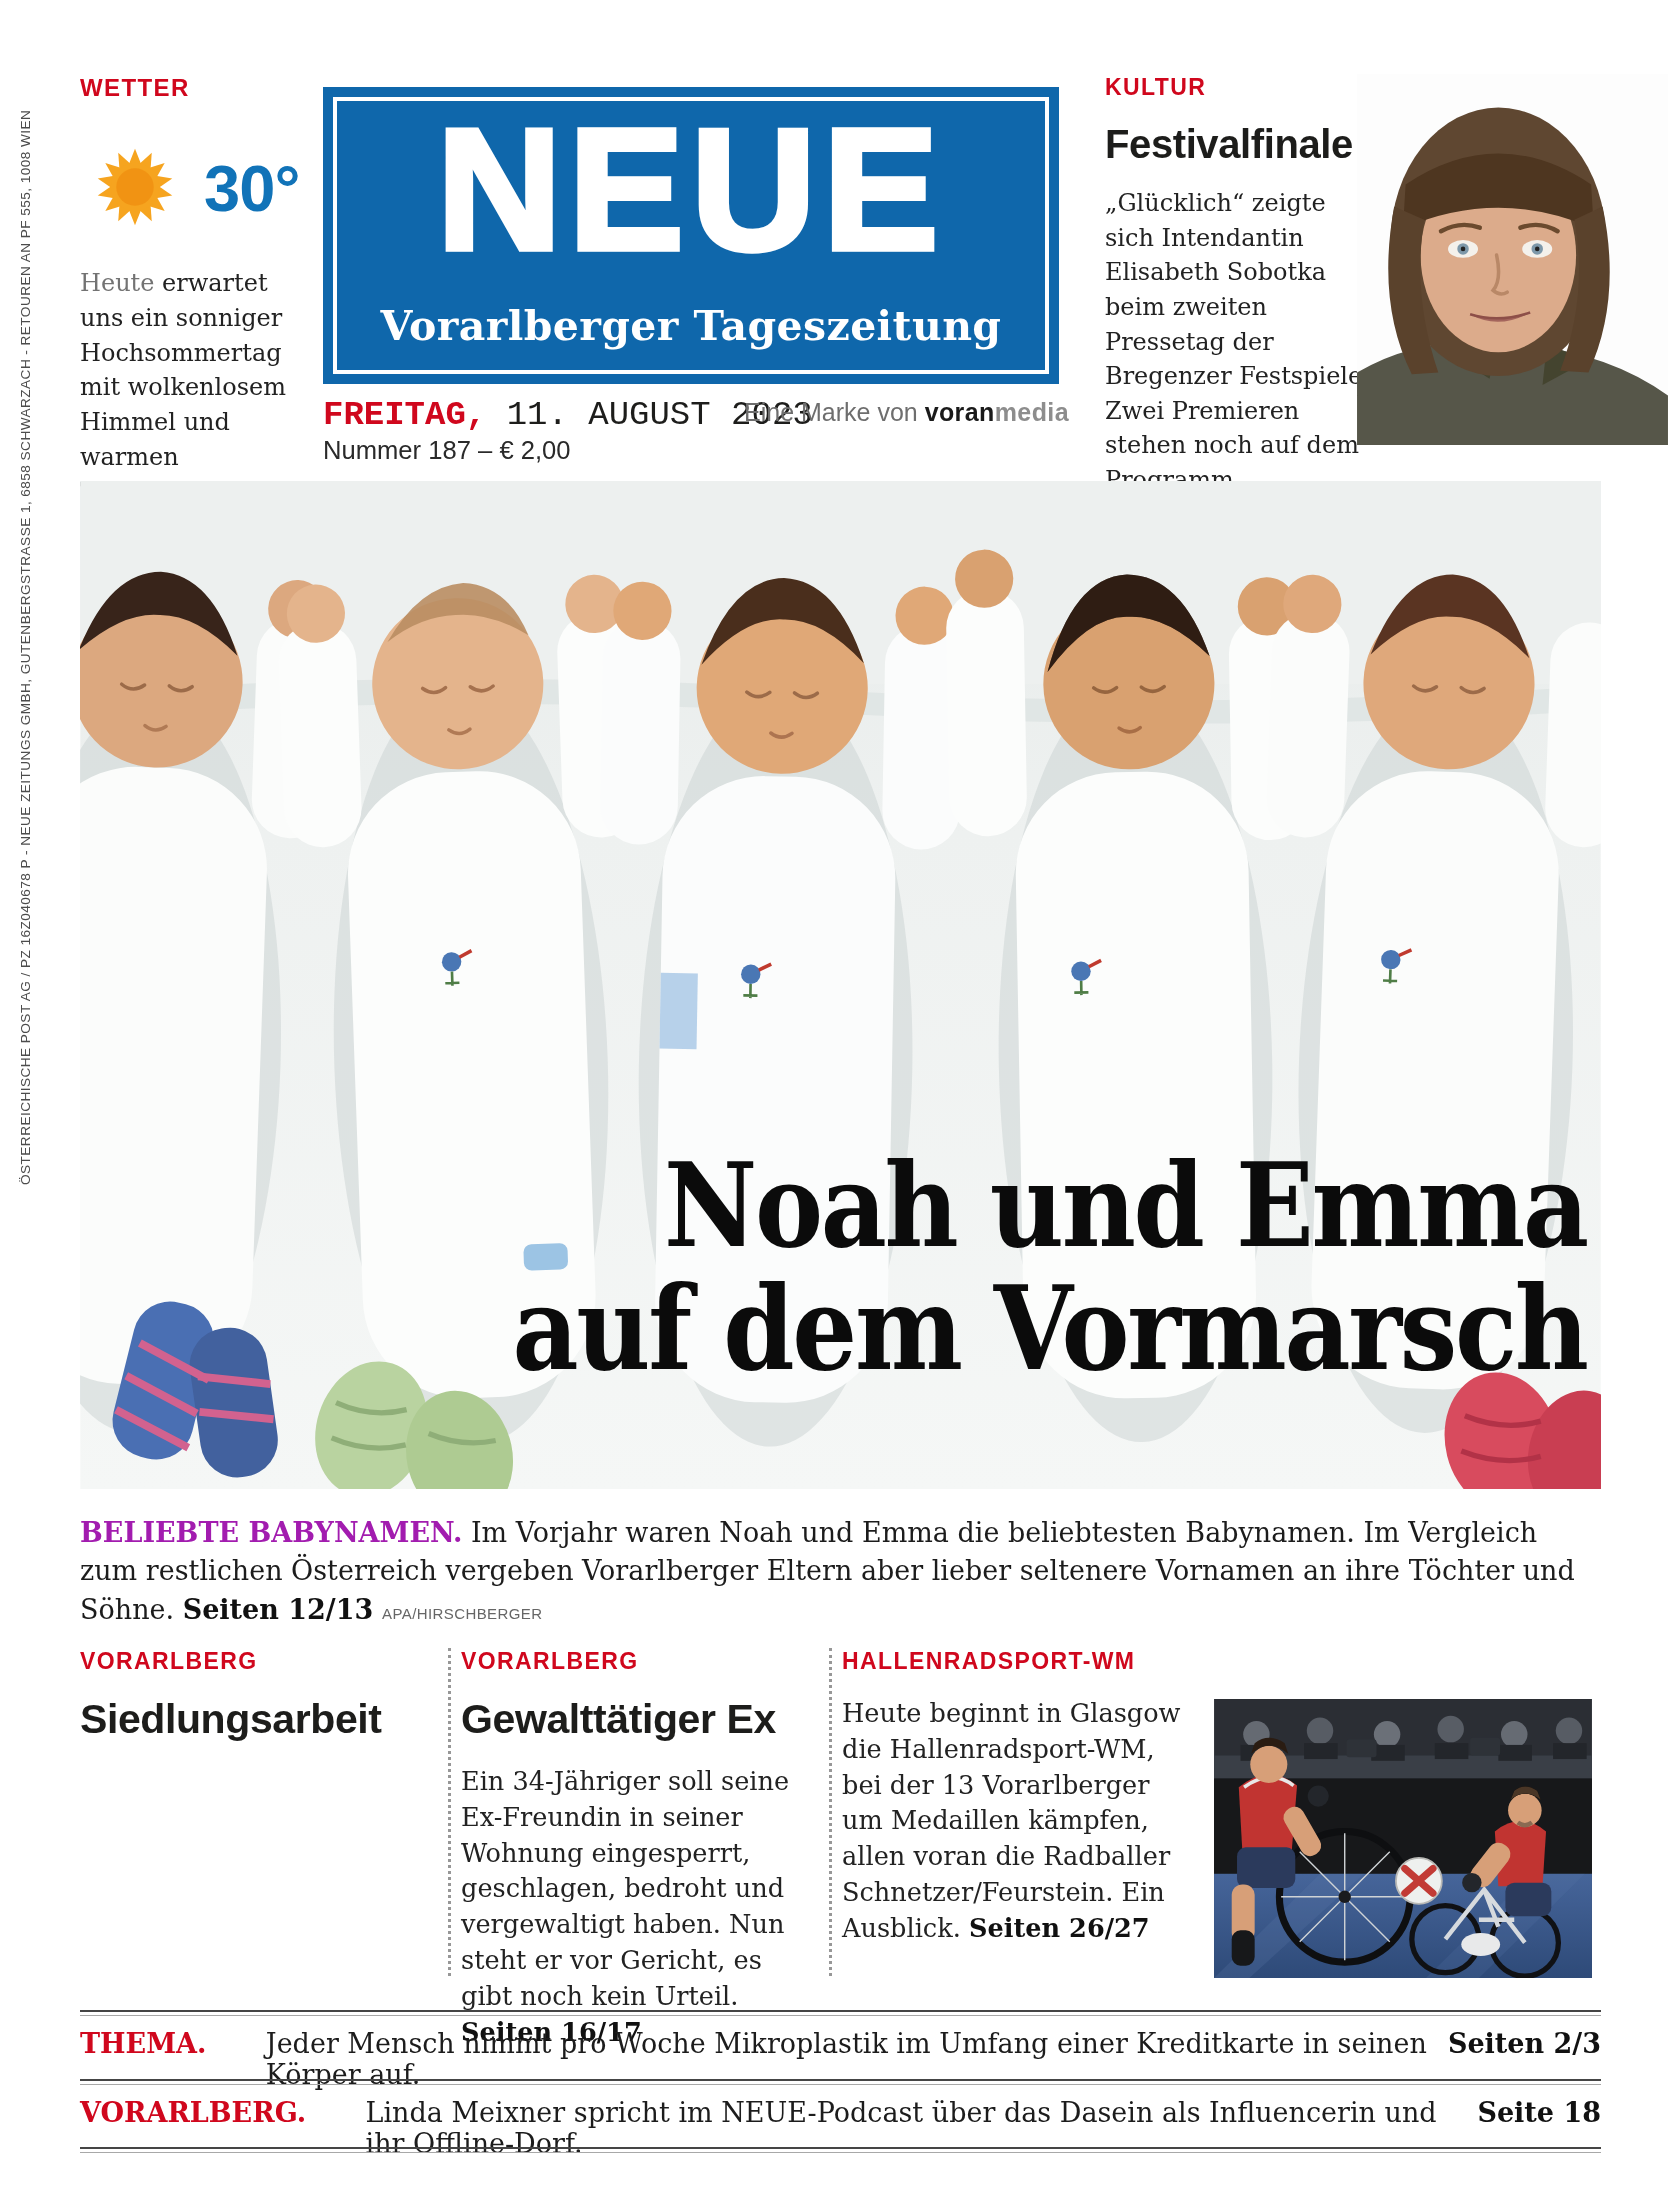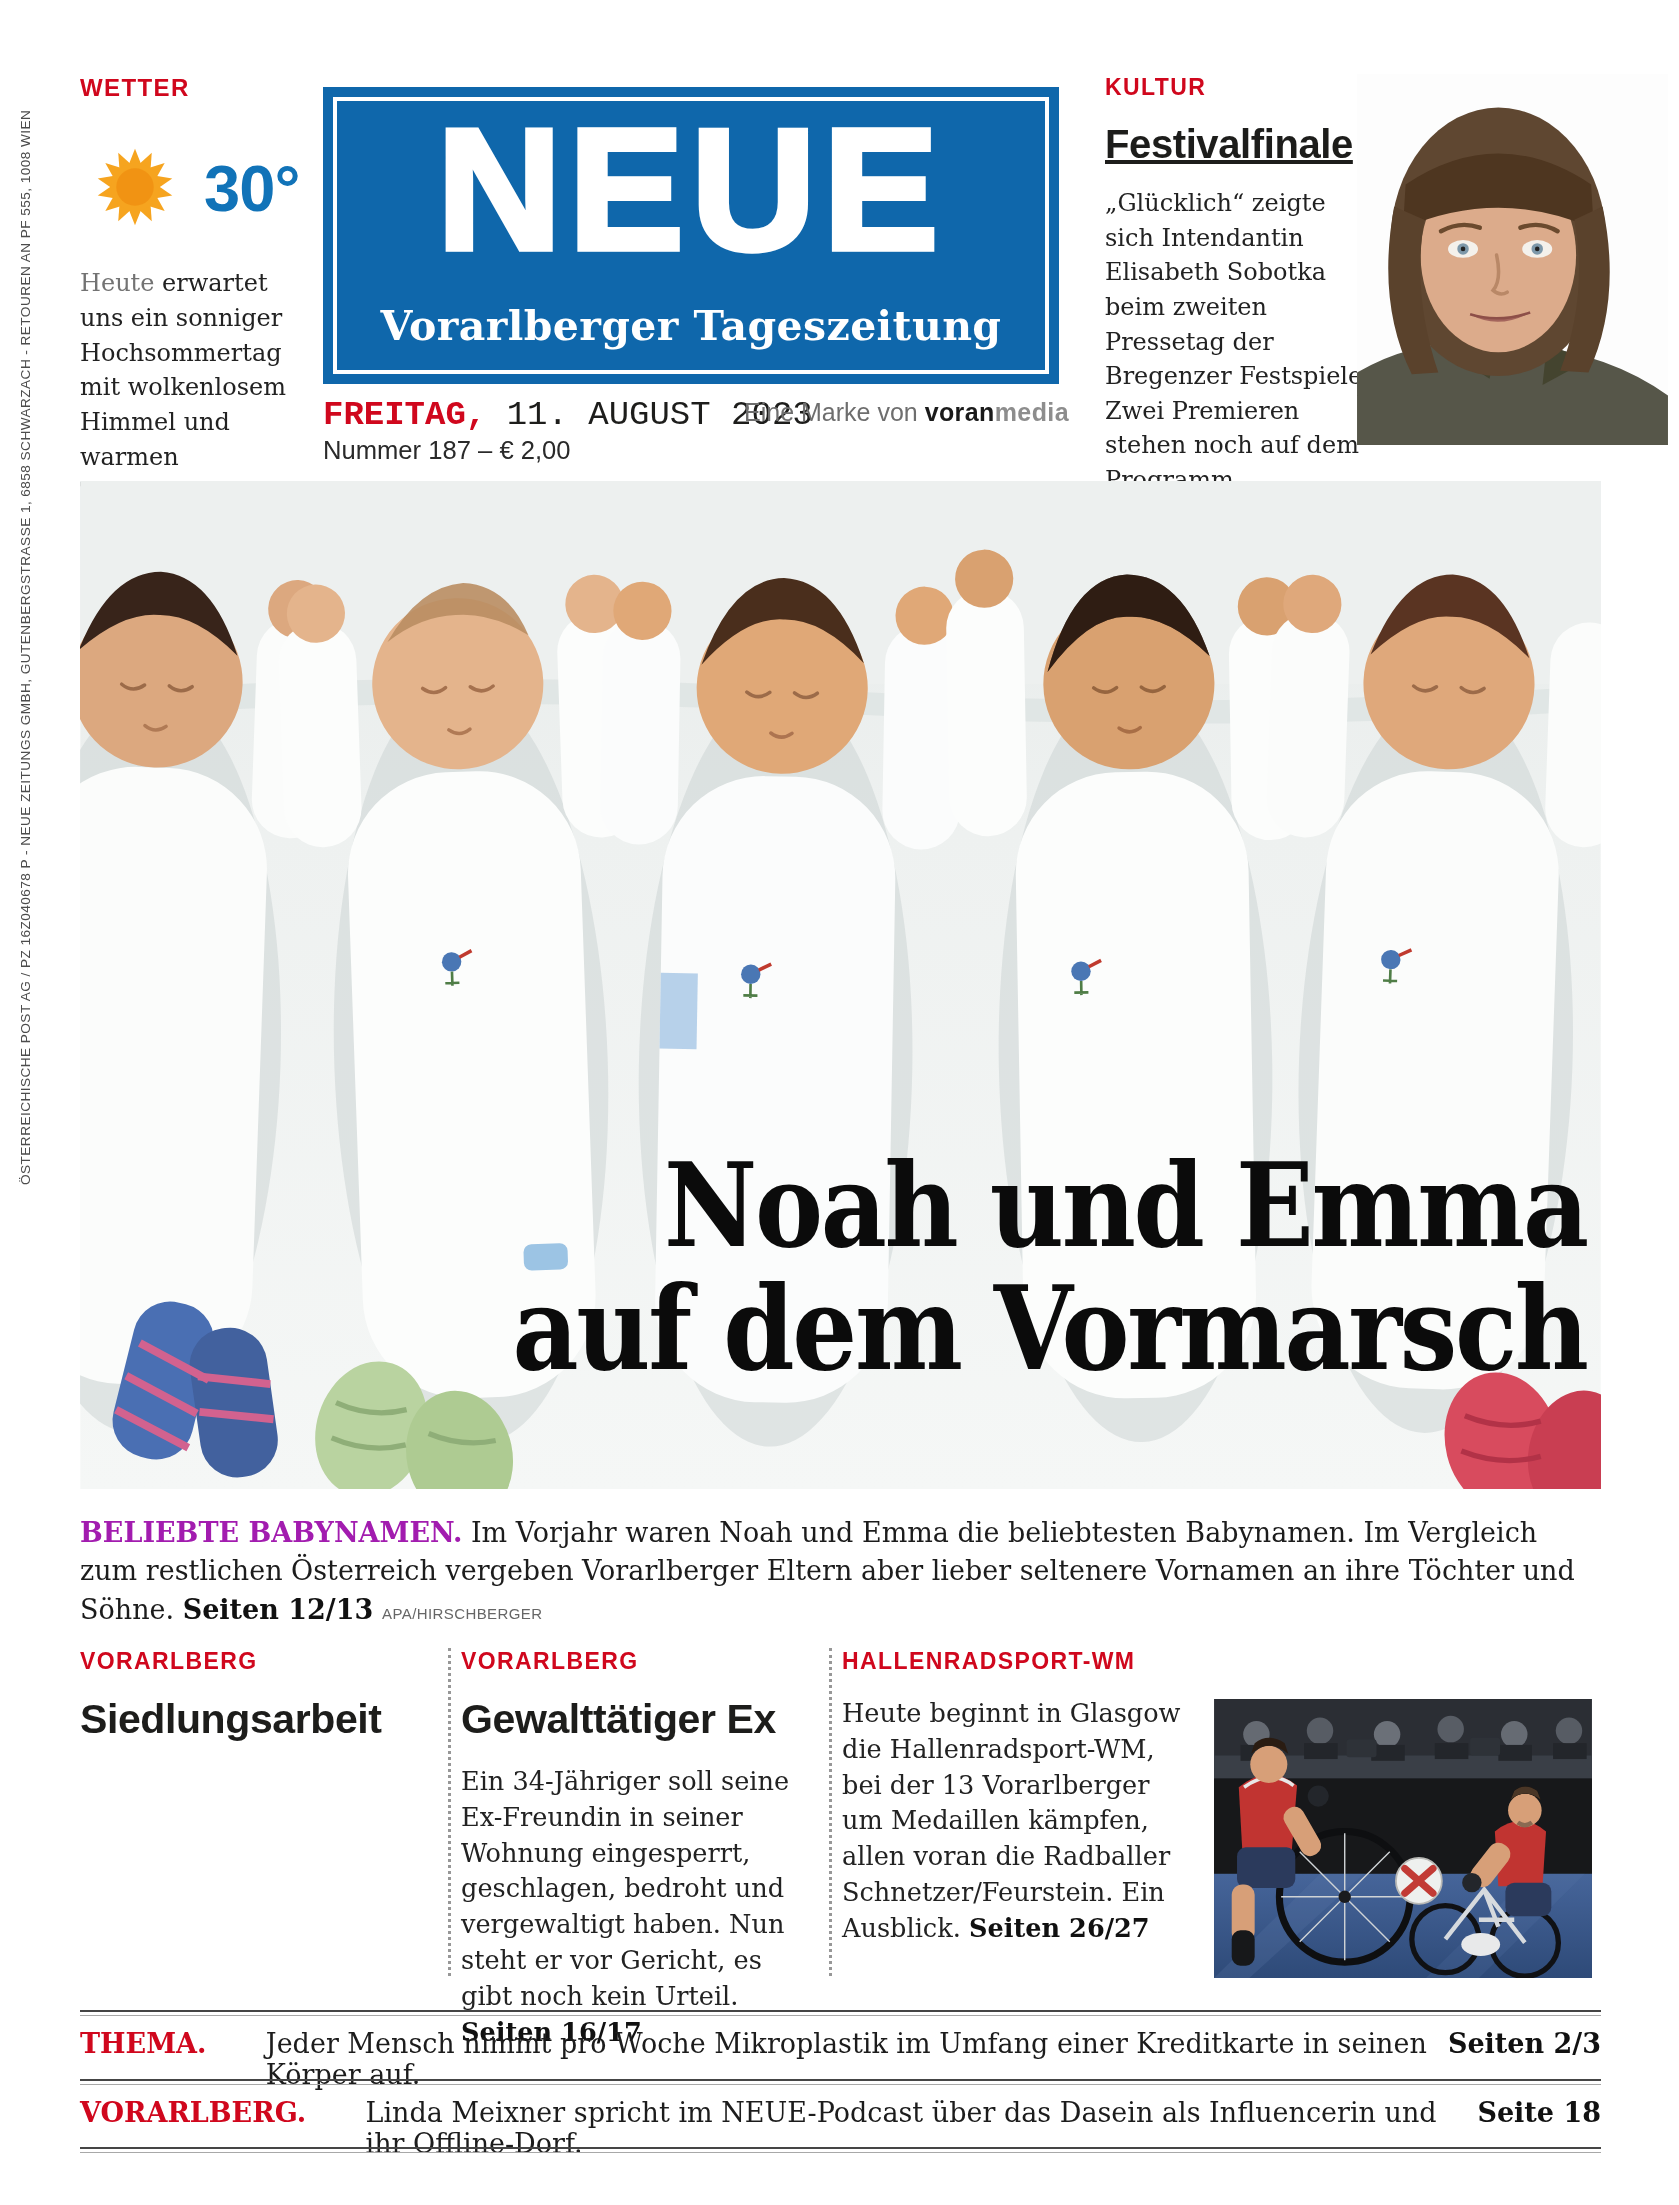--- a/index.html
+++ b/index.html
@@ -41,21 +41,21 @@
   .issue{left:323px;top:436px;font-family:"Liberation Sans","DejaVu Sans",sans-serif;
          font-size:25.6px;color:#2a2a2a;}
   .brand{left:723px;top:398px;width:346px;text-align:right;
          font-family:"Liberation Sans","DejaVu Sans",sans-serif;font-size:25px;color:#6e6e6e;}
   .brand .r1{color:#1a1a1a;font-weight:bold;letter-spacing:0.4px;}
   .brand .r2{color:#8d8d8d;font-weight:bold;letter-spacing:0.4px;}
 
   
   .kultur{left:1105px;top:74px;width:268px;}
   .k-head{font-family:"Liberation Sans","DejaVu Sans",sans-serif;font-weight:bold;
-          font-size:40px;color:#1d1d1b;margin-top:21px;letter-spacing:-0.4px;text-decoration:underline;}
+          font-size:40px;color:#1d1d1b;margin-top:21px;letter-spacing:-0.4px;}
   .k-text{margin-top:19.4px;font-size:24px;line-height:1.44;color:#222;}
   .k-ref{display:block;font-weight:bold;color:#111;}
 
   .portrait{left:1357px;top:74px;width:311px;height:371px;}
 
   
   .hero{left:80px;top:481px;width:1521px;height:1008px;overflow:hidden;}
   .hero-headline{position:absolute;right:14px;top:663px;text-align:right;color:#0b0b0b;
       font-weight:bold;font-size:116px;line-height:1.06;letter-spacing:-2.6px;
       transform:scaleX(.88);transform-origin:100% 50%;white-space:nowrap;}

